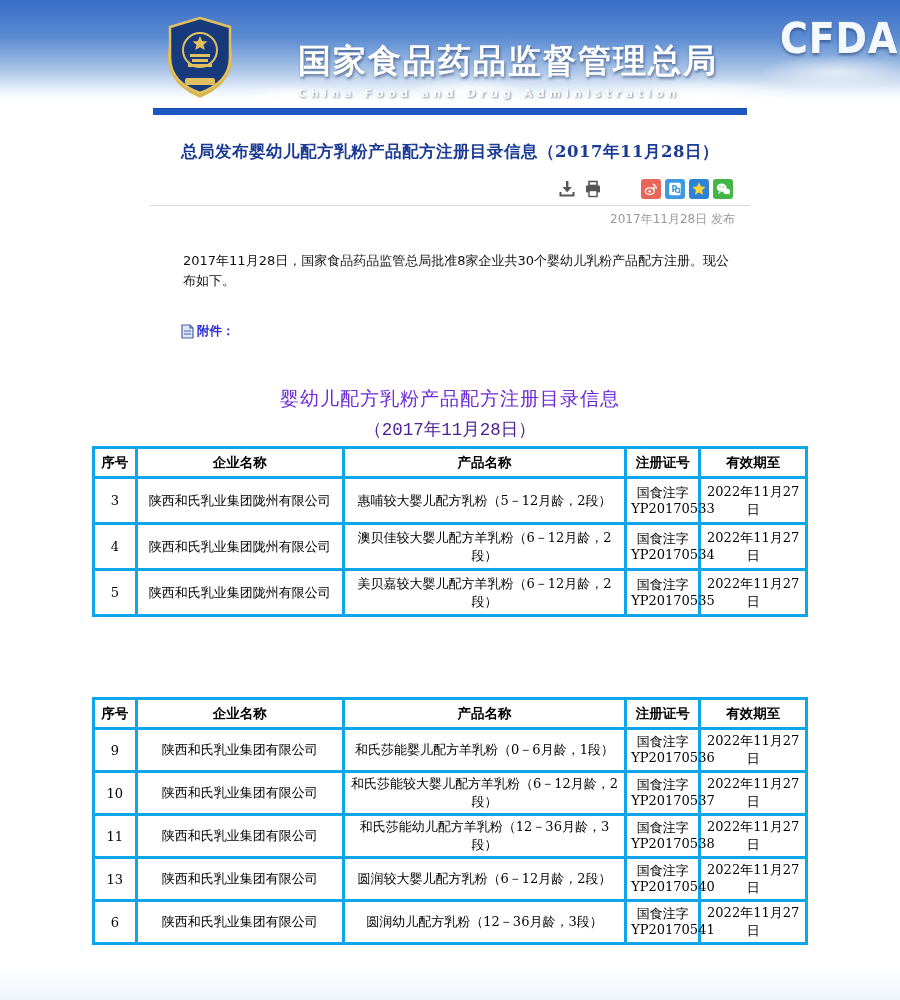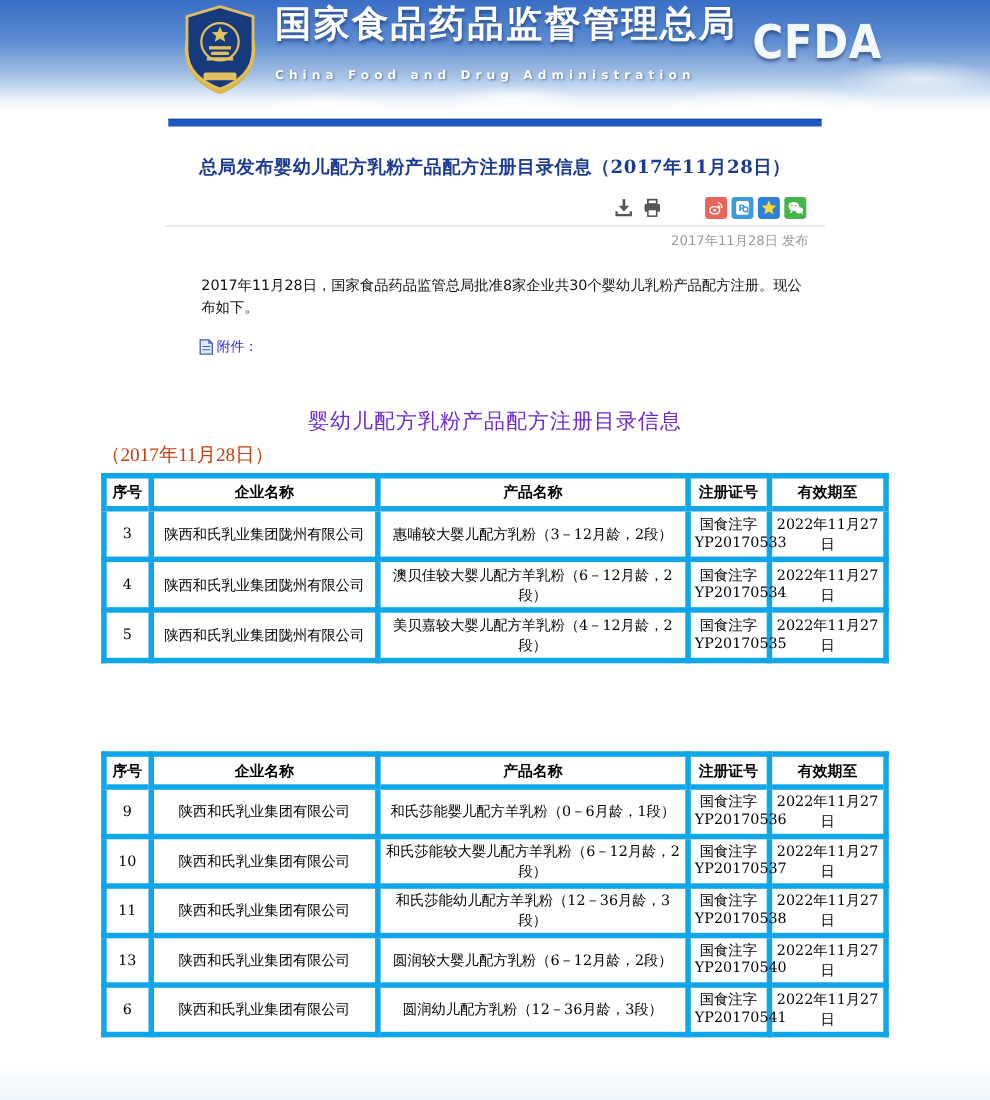--- a/index.html
+++ b/index.html
@@ -1,37 +1,38 @@
 <!DOCTYPE html>
 <html><head>
 <meta charset="utf-8">
 <style>
   * { margin: 0; padding: 0; box-sizing: border-box; }
   body { background: #ffffff; font-family: "DejaVu Sans", "Liberation Sans", sans-serif; }
   .page { position: relative; width: 900px; height: 1000px; background: #fff; overflow: hidden; }
 
   
   .banner {
-    height: 100px; display: flex; align-items: flex-start;
+    height: 100px; display: flex; align-items: flex-end;
     background:
       radial-gradient(ellipse 90px 20px at 52% 92%, rgba(255,255,255,.95), rgba(255,255,255,0) 70%),
       radial-gradient(ellipse 150px 28px at 78% 98%, rgba(255,255,255,.9), rgba(255,255,255,0) 70%),
       radial-gradient(ellipse 110px 24px at 93% 72%, rgba(255,255,255,.65), rgba(255,255,255,0) 70%),
       radial-gradient(ellipse 80px 16px at 33% 96%, rgba(255,255,255,.85), rgba(255,255,255,0) 70%),
       linear-gradient(180deg, #3a6ec6 0%, #5c8cd2 38%, #a9c4e6 70%, #eef5fc 92%, #ffffff 100%);
+    gap: 48px;
   }
   .emblem { margin-left: 158px; width: 84px; height: 88px; flex: 0 0 auto; }
   .banner-text { margin-left: 8px; color: #fff; }
   .org-cn {
     font-size: 33px; font-weight: bold; letter-spacing: 2px; white-space: nowrap;
     font-family: "DejaVu Serif", "Liberation Serif", serif;
     text-shadow: 1px 2px 3px rgba(20,40,90,.55);
   }
   .org-en {
-    margin-top: 17px; font-size: 11px; letter-spacing: 4.6px; font-weight: bold;
+    margin-top: 3px; font-size: 11px; letter-spacing: 4.6px; font-weight: bold;
     text-shadow: 1px 1px 2px rgba(20,40,90,.5);
   }
   .acronym {
     margin-left: 14px; font-size: 42px; font-weight: 900; letter-spacing: 1px;
     color: #f4f8ff; align-self: flex-start; margin-top: 14px;
     text-shadow: 0 2px 3px rgba(20,40,90,.55), 0 0 1px #fff;
     font-family: "DejaVu Sans", sans-serif; font-stretch: condensed;
   }
   .blue-bar { width: 594px; height: 7px; margin: 8px 0 0 153px; background: #1d57c2; border-top: 1px solid #164aa8; }
 
@@ -45,35 +46,35 @@
   .tool-btn { width: 20px; height: 20px; display: inline-flex; align-items: center; justify-content: center; cursor: pointer; }
   .share-group { display: flex; gap: 4px; margin-left: 32px; }
   .share-btn { width: 20px; height: 20px; border-radius: 3px; display: inline-flex; align-items: center; justify-content: center; cursor: pointer; }
   .share-weibo  { background: #e8655a; }
   .share-baidu  { background: #3d9ae0; }
   .share-qzone  { background: #2d82d8; }
   .share-wechat { background: #44b549; }
   .toolbar-divider { margin-top: 6px; border-top: 1px solid #d9d9d9; }
   .pub-date { margin-top: 5px; text-align: right; padding-right: 15px; font-size: 12px; color: #999; }
   .body-text { margin-top: 23px; padding: 0 12px 0 33px; font-size: 13px; color: #111; line-height: 1.55; }
-  .attachment { margin-top: 16px; padding-left: 30px; font-size: 12.5px; color: #2b2bd5; display: flex; align-items: center; }
+  .attachment { margin-top: 32px; padding-left: 30px; font-size: 12.5px; color: #2b2bd5; display: flex; align-items: center; font-weight: bold; }
   .attachment a { color: #2b2bd5; text-decoration: none; }
   .attach-icon { width: 15px; height: 15px; margin-right: 2px; display: inline-block; }
 
   
   .catalog { margin: 0 92px; }
   .catalog-title { margin-top: 46px; text-align: center; font-size: 19px; color: #6d28d9; font-weight: normal;
     font-family: "DejaVu Serif", "Liberation Serif", serif; letter-spacing: 1px; }
-  .catalog-subtitle { margin-top: 5px; text-align: left; font-size: 17.5px; color: #c2410c; font-weight: normal;
-    font-family: Liberation Serif, serif; }
+  .catalog-subtitle { margin-top: 5px; text-align: center; font-size: 17.5px; color: #4c1d95; font-weight: normal;
+    font-family: Liberation Mono, monospace; }
   table { width: 716px; border-collapse: collapse; table-layout: fixed;
     font-family: "DejaVu Serif", "Liberation Serif", serif; }
   .table1 { margin-top: 5px; }
   .table2 { margin-top: 80px; }
-  th, td { border: 5px solid #0ea5e9; text-align: center; vertical-align: middle; color: #000; padding: 2px 4px; }
+  th, td { border: 3px solid #0ea5e9; text-align: center; vertical-align: middle; color: #000; padding: 2px 4px; }
   th { height: 30px; font-size: 13.5px; font-weight: bold; border-bottom: 2px solid #a8cf92; }
   .table1 td { height: 46px; font-size: 13px; }
   .table2 td { height: 41px; font-size: 13px; }
   .col-no { width: 42px; } .col-company { width: 204px; } .col-product { width: 278px; }
   .col-cert { width: 73px; margin-left: 12px; } .col-valid { width: 105px; }
   .cert-cell span { display: block; line-height: 16px; }
   .bottom-fade { position: absolute; left: 0; bottom: 0; width: 100%; height: 36px;
     background: linear-gradient(180deg, rgba(234,242,250,0) 0%, rgba(226,237,249,.55) 100%); }
 </style>
 </head>
@@ -185,41 +186,41 @@
           <th class="col-company">企业名称</th>
           <th class="col-product">产品名称</th>
           <th class="col-cert">注册证号</th>
           <th class="col-valid">有效期至</th>
         </tr>
       </thead>
       <tbody>
         <tr>
           <td>3</td>
           <td>陕西和氏乳业集团陇州有限公司</td>
-          <td>惠哺较大婴儿配方乳粉（3－12月龄，2段）</td>
+          <td>惠哺较大婴儿配方乳粉（5－12月龄，2段）</td>
           <td class="cert-cell">
               <span>国食注字</span>
               <span>YP20170533</span>
             </td>
           <td>2022年11月27日</td>
         </tr>
         <tr>
           <td>4</td>
           <td>陕西和氏乳业集团陇州有限公司</td>
           <td>澳贝佳较大婴儿配方羊乳粉（6－12月龄，2段）</td>
           <td class="cert-cell">
               <span>国食注字</span>
               <span>YP20170534</span>
             </td>
           <td>2022年11月27日</td>
         </tr>
         <tr>
           <td>5</td>
           <td>陕西和氏乳业集团陇州有限公司</td>
-          <td>美贝嘉较大婴儿配方羊乳粉（4－12月龄，2段）</td>
+          <td>美贝嘉较大婴儿配方羊乳粉（6－12月龄，2段）</td>
           <td class="cert-cell">
               <span>国食注字</span>
               <span>YP20170535</span>
             </td>
           <td>2022年11月27日</td>
         </tr>
       </tbody>
     </table>
 
     <table class="table2">

